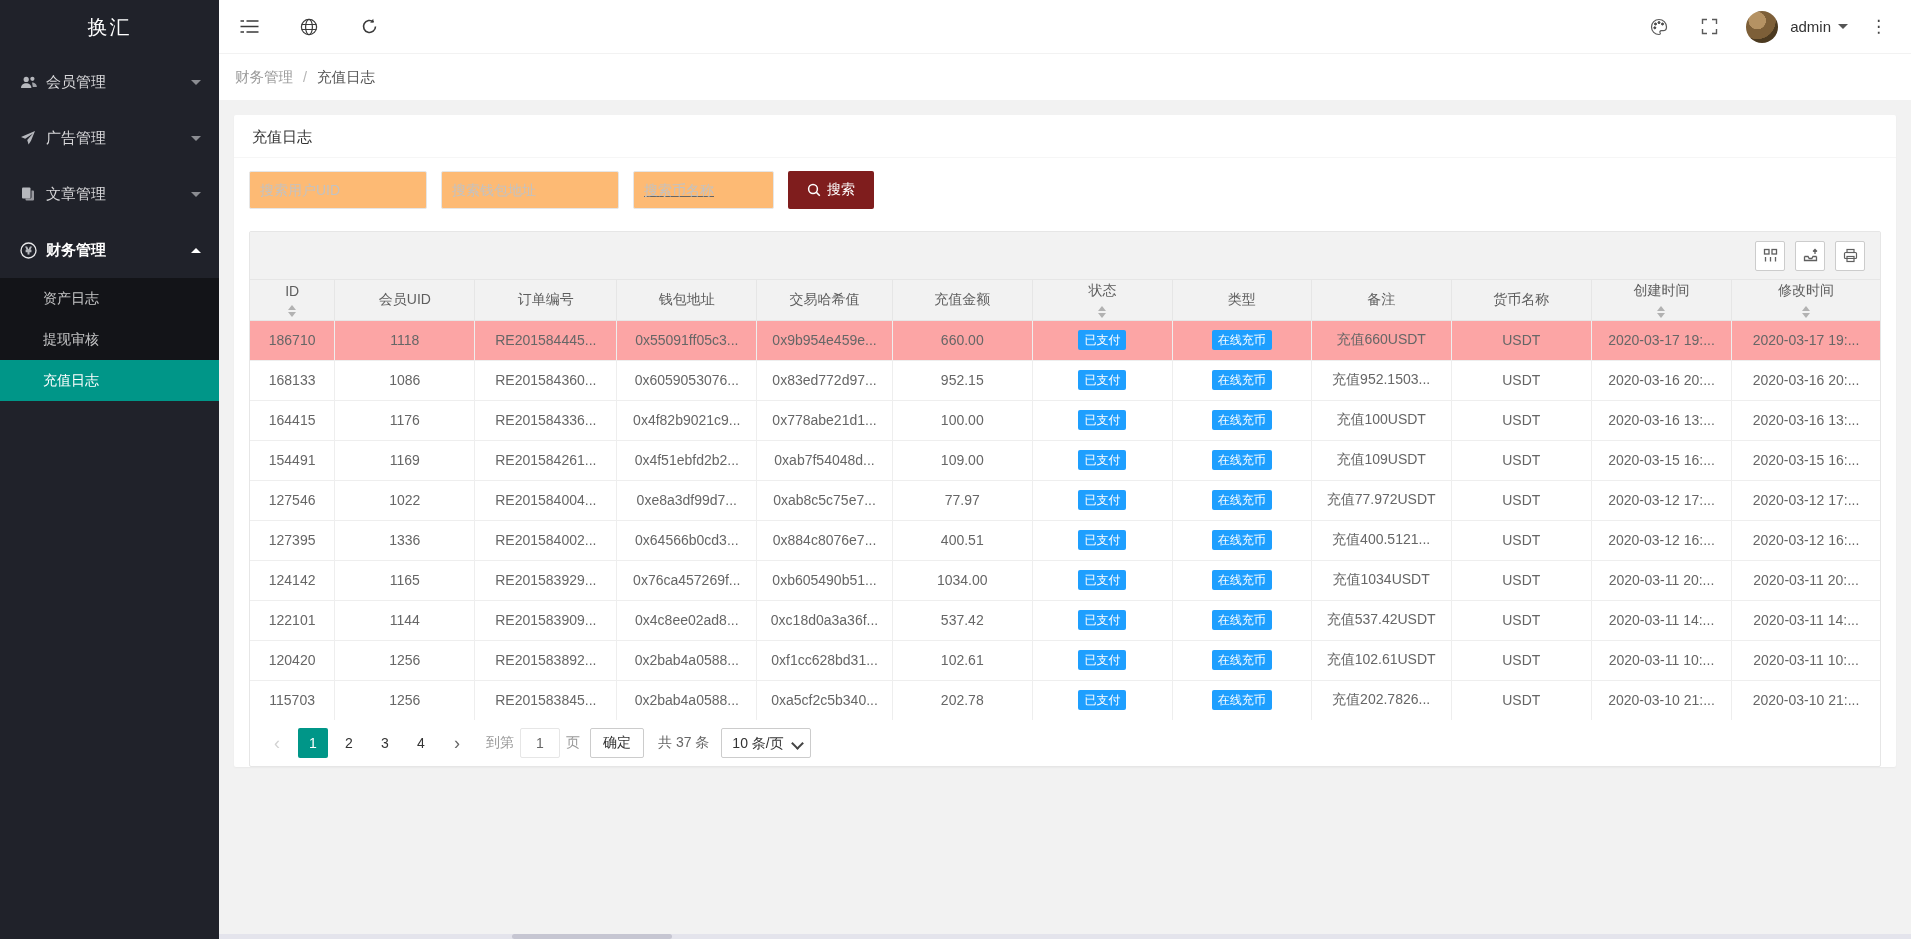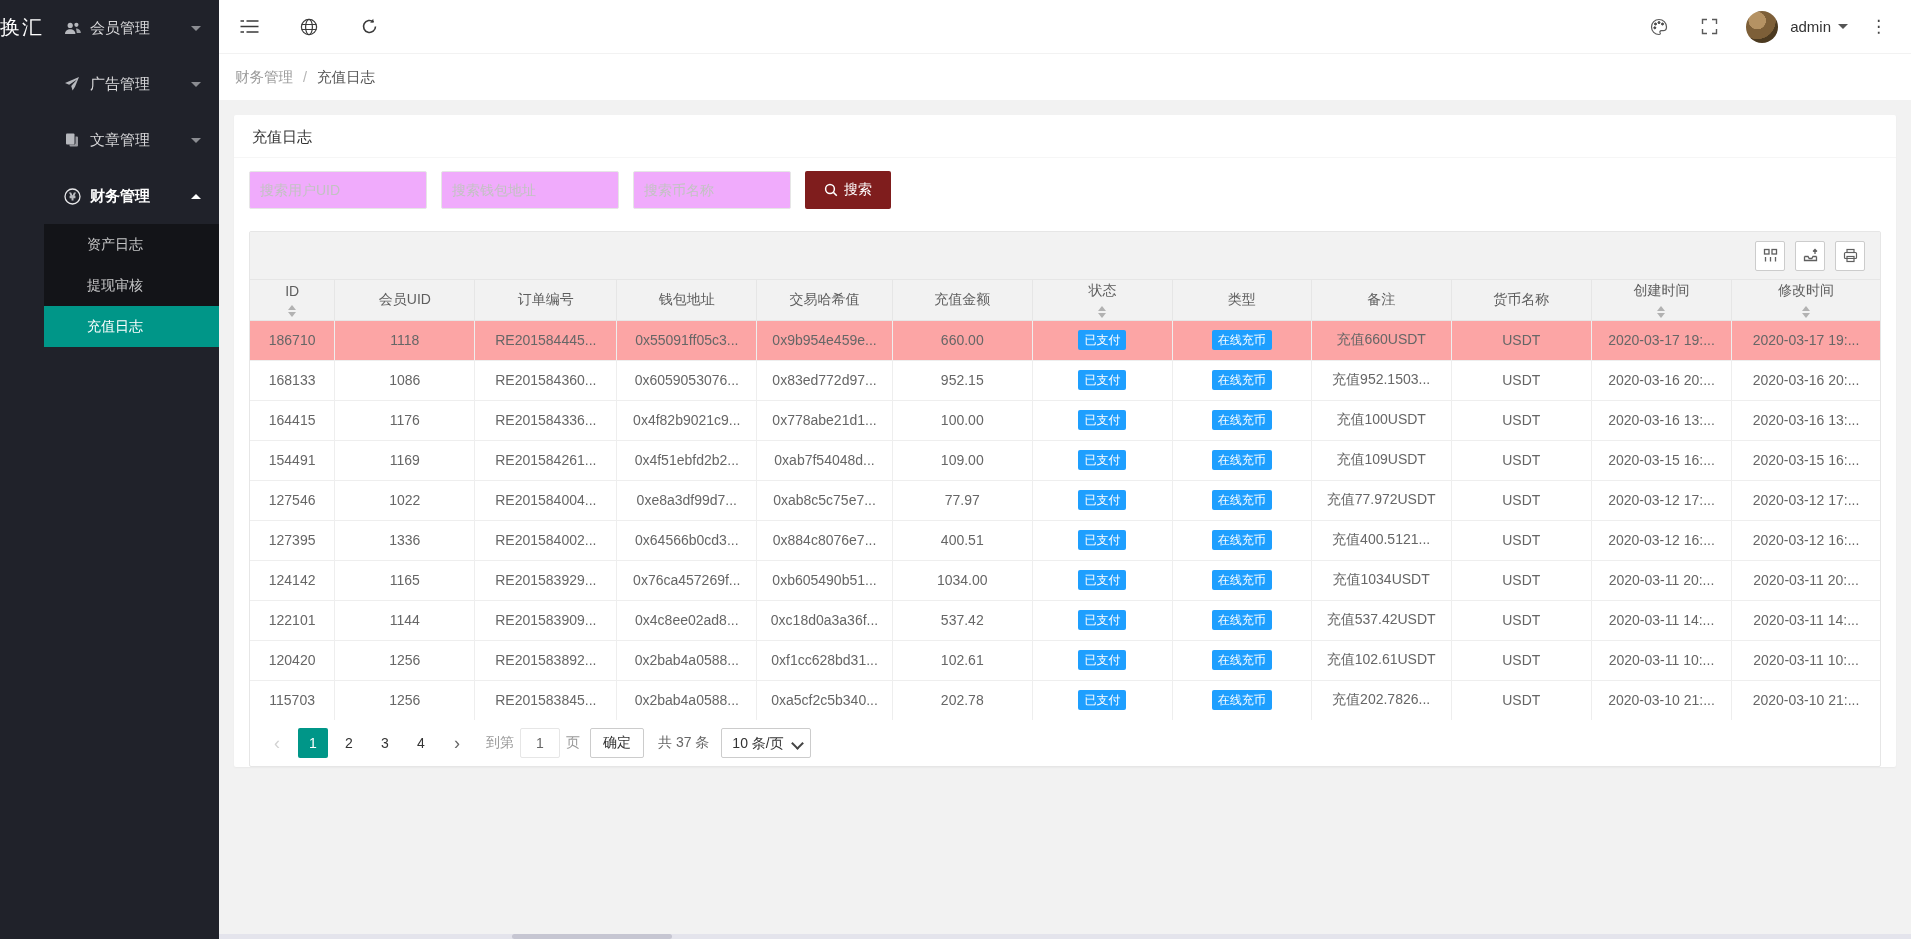--- a/index.html
+++ b/index.html
@@ -1,20 +1,20 @@
 <!DOCTYPE html>
 <html><head>
 <meta charset="utf-8">
 <style>
   * { margin:0; padding:0; box-sizing:border-box; }
   html,body { width:1911px; height:939px; overflow:hidden; }
   body { font-family:"Liberation Sans","DejaVu Sans",sans-serif; font-size:14px; color:#666; background:#f2f2f2; display:flex; }
 
   
-  .sidebar { width:219px; height:939px; background:#20222a; flex:0 0 219px; display:flex; flex-direction:row; position:relative; z-index:5; }
+  .sidebar { width:219px; height:939px; background:#20222a; flex:0 0 219px; display:flex; flex-direction:column; position:relative; z-index:5; }
   .logo { height:54px; line-height:54px; text-align:center; color:#ffffff; font-size:20px; letter-spacing:2px; }
   .menu { flex:1; }
   .menu-item { height:56px; display:flex; align-items:center; padding:0 18px 0 20px; color:#d7d7d9; font-size:15px; cursor:pointer; position:relative; }
   .menu-item .mi-icon { width:26px; text-align:left; color:#b6b8bd; font-size:16px; display:inline-flex; align-items:center; }
   .menu-item .mi-icon svg { stroke:#b6b8bd; fill:none; }
   .menu-item .mi-label { flex:1; }
   .menu-item.active-parent { color:#ffffff; }
   .caret { width:0; height:0; border-left:5px solid transparent; border-right:5px solid transparent; }
   .caret.down { border-top:5px solid #8b8d92; }
   .caret.up { border-bottom:5px solid #ffffff; }
@@ -44,23 +44,23 @@
   .crumb .current { color:#555; }
 
   
   .content { flex:1; background:#f2f2f2; padding:15px; overflow:hidden; position:relative; }
   .card { background:#ffffff; border-radius:2px; box-shadow:0 1px 2px rgba(0,0,0,.04); }
   .card-header { height:43px; line-height:43px; padding:0 18px; font-size:15px; color:#333; border-bottom:1px solid #f6f6f6; }
   .card-body { padding:13px 15px 0 15px; }
 
   
   .search-row { display:flex; gap:14px; margin-bottom:22px; }
-  .search-input { width:178px; height:38px; border:1px solid #e6e6e6; border-radius:2px; padding:0 10px; font-size:14px; color:#666; outline:none; background:#f0abfc; font-family:inherit; }
+  .search-input { width:178px; height:38px; border:1px solid #e6e6e6; border-radius:2px; padding:0 10px; font-size:14px; color:#666; outline:none; background:#fdba74; font-family:inherit; }
   .search-input::placeholder { color:#c2c2c2; }
-  .search-input.narrow { width:158px; }
+  .search-input.narrow { width:141px;text-decoration:underline; }
   .search-btn { width:86px; height:38px; background:#7f1d1d; color:#fff; border:none; border-radius:2px; font-size:14px; cursor:pointer; display:flex; align-items:center; justify-content:center; gap:6px; font-family:inherit; }
   .search-btn svg { stroke:#ffffff; fill:none; }
 
   
   .table-block { border:1px solid #e6e6e6; border-radius:2px; }
   .tb-toolbar { height:48px; background:#f2f2f2; border-bottom:1px solid #e6e6e6; display:flex; align-items:center; justify-content:flex-end; gap:10px; padding:0 15px; }
   .tool-btn { width:30px; height:30px; background:#ffffff; border:1px solid #cccccc; border-radius:2px; display:flex; align-items:center; justify-content:center; cursor:pointer; }
   .tool-btn svg { stroke:#5f5f5f; fill:none; }
 
   table.grid { width:100%; border-collapse:collapse; table-layout:fixed; }

